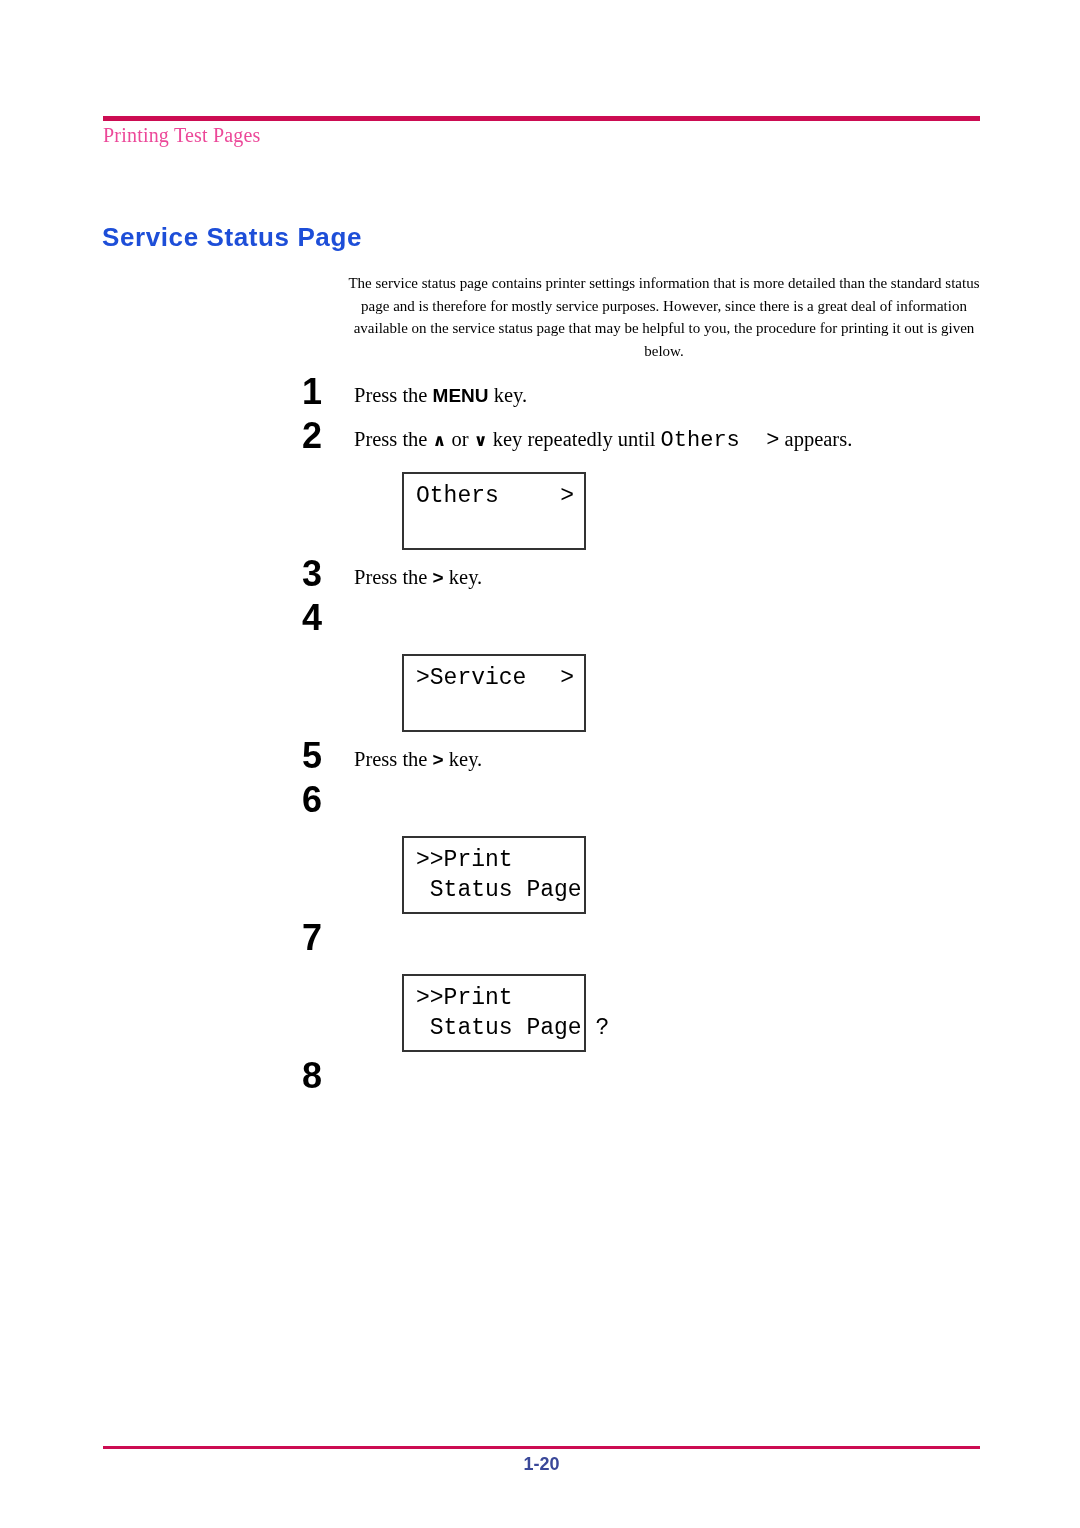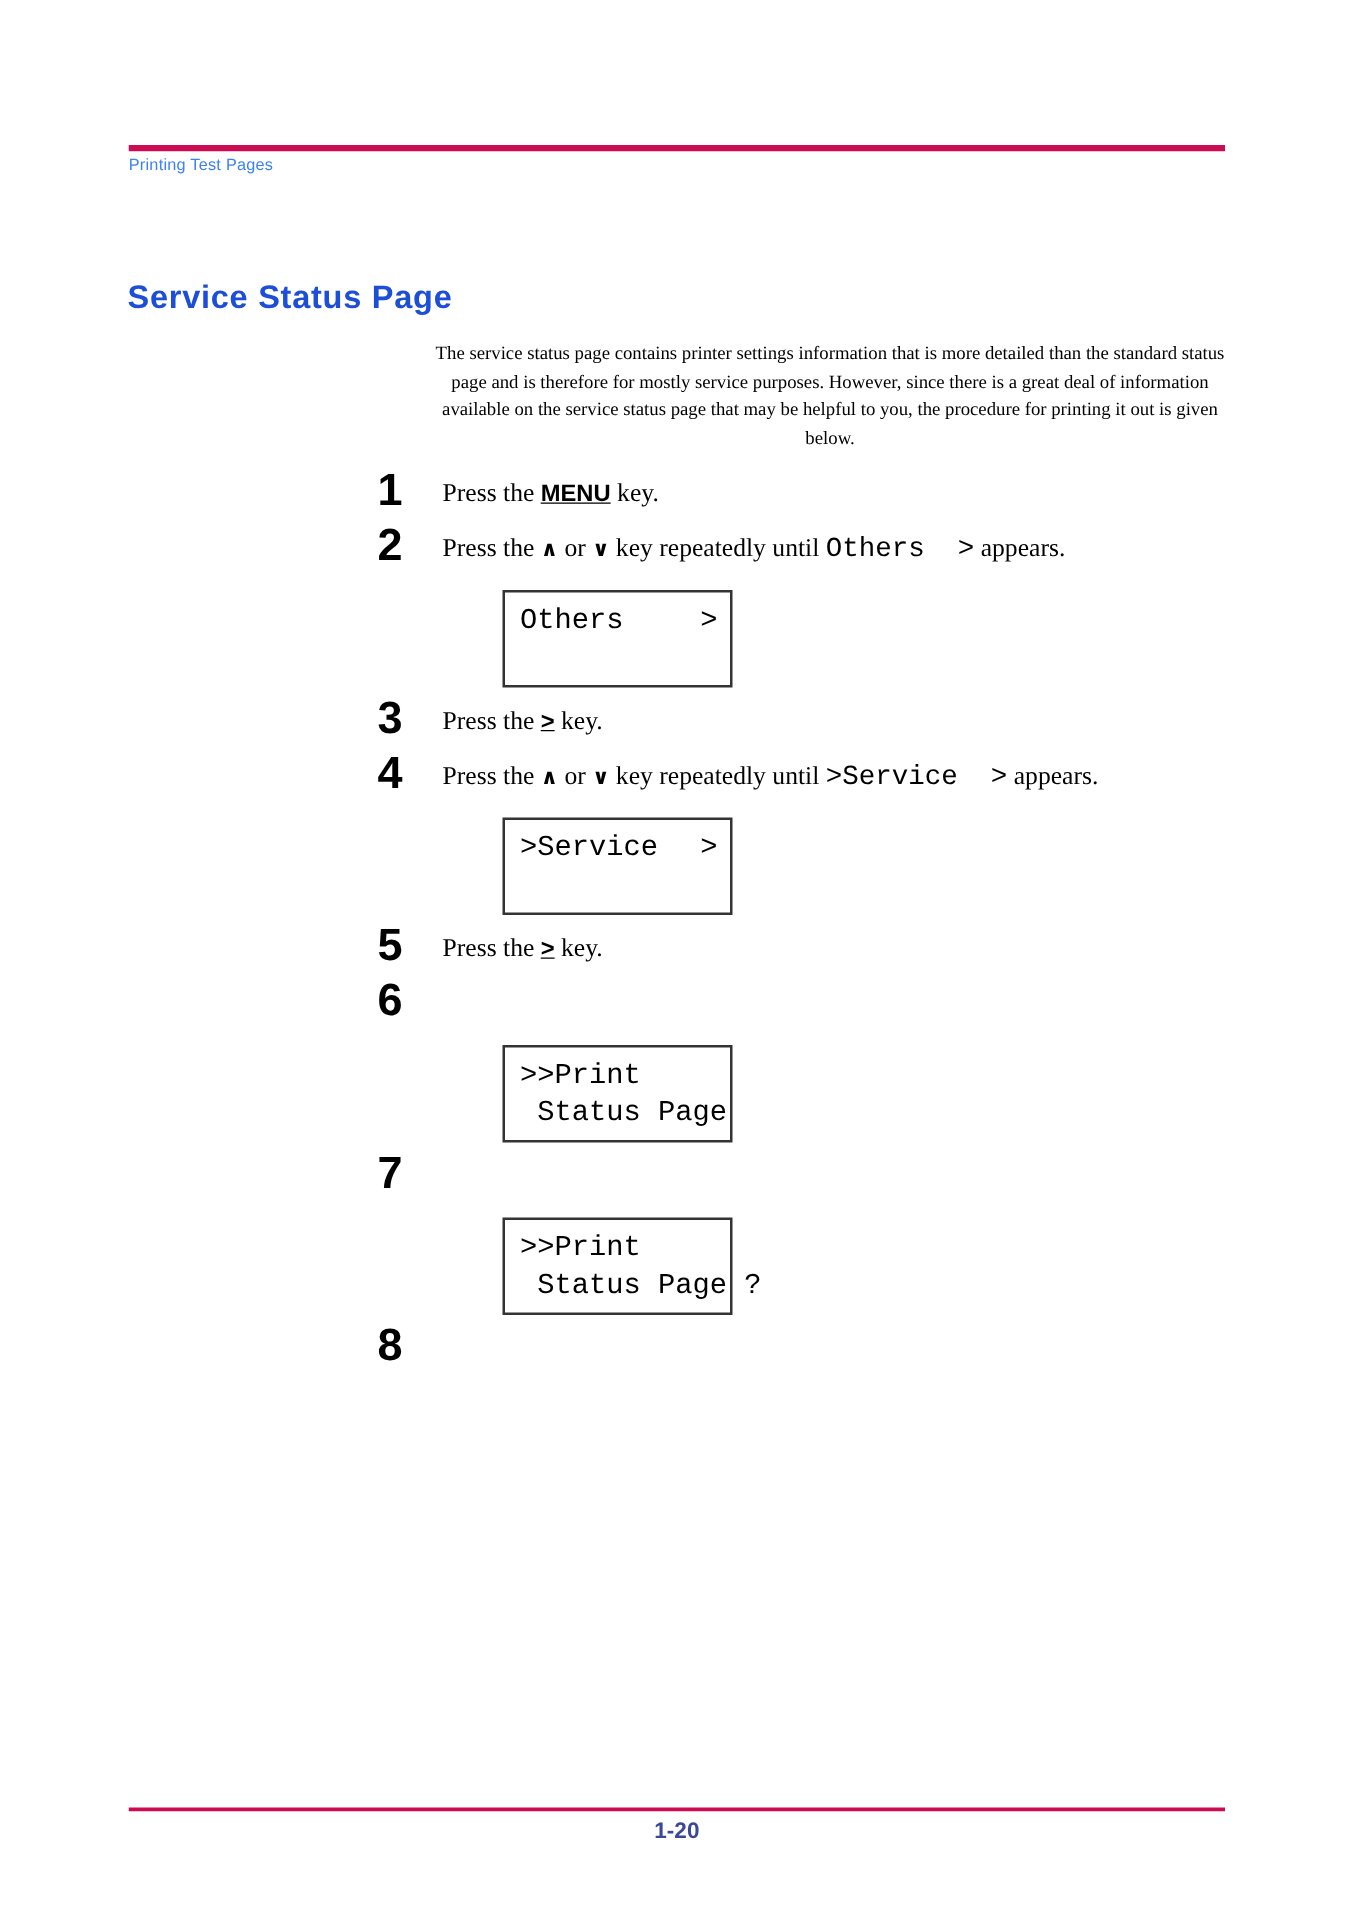--- a/index.html
+++ b/index.html
@@ -22,24 +22,24 @@
     left: 103px;
     top: 116px;
     width: 877px;
     height: 5px;
     background: #cc0c52;
   }
   .header-text {
     position: absolute;
     left: 103px;
     top: 124px;
-    font-family: Liberation Sans, sans-serif;
-    font-size: 13px;
+    font-family: Liberation Serif, serif;
+    font-size: 20px;
     letter-spacing: 0.2px;
-    color: #3b82f6;
+    color: #ec4899;
     white-space: nowrap;
   }
 
   
   .section-heading {
     position: absolute;
     left: 102px;
     top: 222px;
     font-family: "Liberation Sans", "DejaVu Sans", sans-serif;
     font-weight: bold;
@@ -85,21 +85,20 @@
   }
   .step-body {
     font-size: 20.5px;
     line-height: 22.6px;
     padding-left: 8px;
   }
   .kbd {
     font-family: "Liberation Sans", "DejaVu Sans", sans-serif;
     font-weight: bold;
     font-size: 19px;
-    text-decoration: underline;
   }
   .mono {
     font-family: "Liberation Mono", "DejaVu Sans Mono", monospace;
     font-size: 22px;
     white-space: pre;
   }
   .arrow {
     font-family: "DejaVu Sans", "Liberation Sans", sans-serif;
     font-size: 17px;
     font-weight: bold;
@@ -176,21 +175,20 @@
     <span class="lcd-line"></span>
   </div>
 
   <div class="step" style="margin-top:16px;">
     <div class="step-num">3</div>
     <div class="step-body"><span>Press the </span><span class="kbd">&gt;</span><span> key.</span></div>
   </div>
 
   <div class="step" style="margin-top:14px;">
     <div class="step-num">4</div>
-    <div class="step-body"><span>Press the </span><span class="arrow">∧</span><span> or </span><span class="arrow">∨</span><span> key repeatedly until </span><span class="mono">&gt;Service  &gt;</span><span> appears.</span></div>
   </div>
 
   <div class="lcd">
     <span class="lcd-line spread"><span>&gt;Service</span><span>&gt;</span></span>
     <span class="lcd-line"></span>
   </div>
 
   <div class="step" style="margin-top:16px;">
     <div class="step-num">5</div>
     <div class="step-body"><span>Press the </span><span class="kbd">&gt;</span><span> key.</span></div>

